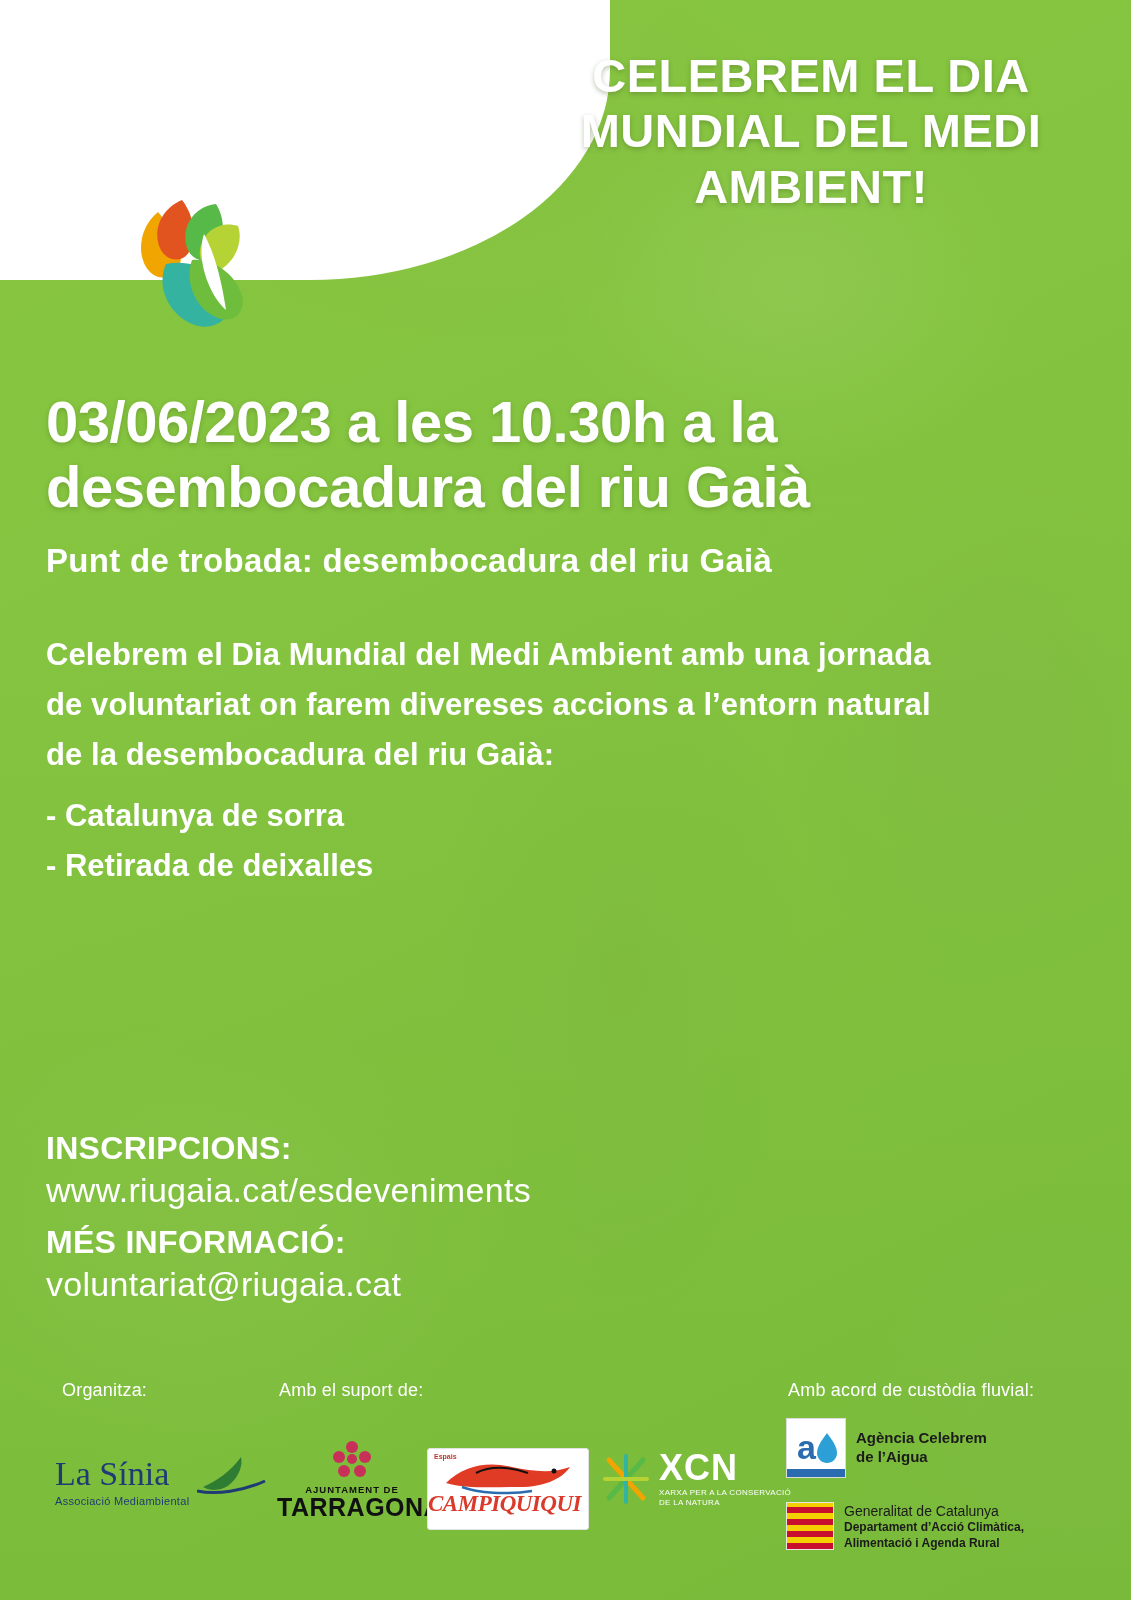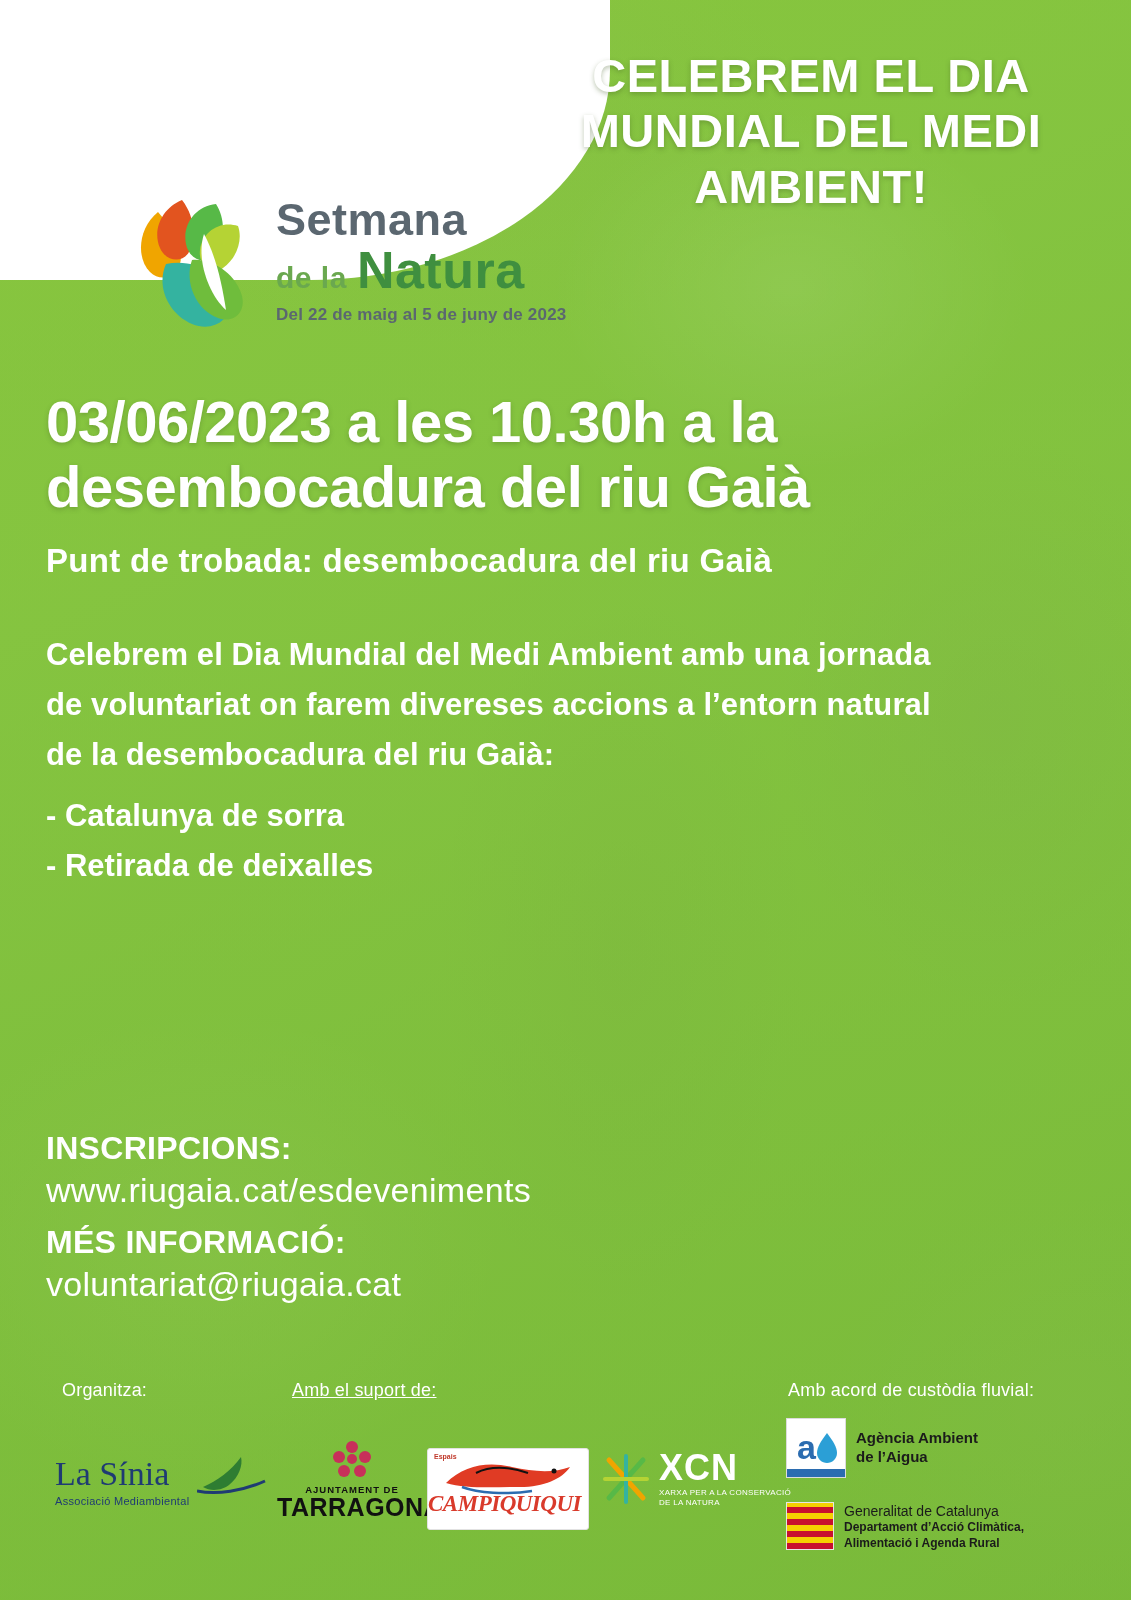--- a/index.html
+++ b/index.html
@@ -190,21 +190,21 @@
     height: 230px;
   }
   .foot-label {
     position: absolute;
     font-size: 18px;
     color: #ffffff;
     font-weight: normal;
     letter-spacing: 0.2px;
   }
   .lbl-organitza { left: 62px; top: 10px; }
-  .lbl-suport { left: 292px; top: 10px; text-decoration: underline; }
+  .lbl-suport { left: 279px; top: 10px; }
   .lbl-custodia { left: 788px; top: 10px; }
 
   
   .sinia {
     position: absolute;
     left: 55px;
     top: 85px;
     width: 190px;
   }
   .sinia-name {
@@ -389,28 +389,20 @@
       <svg viewBox="0 0 130 140" width="130" height="140" aria-hidden="true">
         <path d="M28 22 C8 38 6 68 20 82 C30 92 46 88 50 74 C54 58 44 40 28 22 Z" fill="#f0a500"></path>
         <path d="M52 10 C32 18 22 40 30 58 C36 72 54 74 60 60 C67 44 63 24 52 10 Z" fill="#e2541f"></path>
         <path d="M86 14 C66 16 52 34 56 54 C59 70 76 76 85 64 C96 49 95 28 86 14 Z" fill="#57b947"></path>
         <path d="M108 36 C90 30 72 42 70 60 C68 76 82 86 93 78 C107 68 113 50 108 36 Z" fill="#b5d334"></path>
         <path d="M36 74 C26 96 38 124 62 134 C84 143 104 128 100 108 C95 84 64 68 36 74 Z" fill="#34b3a0"></path>
         <path d="M62 70 C54 92 66 120 88 128 C104 134 116 122 112 106 C107 86 84 68 62 70 Z" fill="#6fbd3c"></path>
         <path d="M74 44 C66 68 78 104 96 120 C92 94 86 66 74 44 Z" fill="#ffffff"></path>
       </svg>
     </div>
-    <div class="logo-text">
-      <div class="logo-setmana">Setmana</div>
-      <div class="logo-dela-row">
-        <span class="logo-dela">de la</span>
-        <span class="logo-natura">Natura</span>
-      </div>
-      <div class="logo-dates">Del 22 de maig al 5 de juny de 2023</div>
-    </div>
   </div>
 
   <div class="headline">CELEBREM EL DIA MUNDIAL DEL MEDI AMBIENT!</div>
 
   <div class="content">
     <div class="event-title">03/06/2023 a les 10.30h a la desembocadura del riu Gaià</div>
     <div class="meeting-point">Punt de trobada: desembocadura del riu Gaià</div>
     <div class="description">Celebrem el Dia Mundial del Medi Ambient amb una jornada de voluntariat on farem divereses accions a l’entorn natural de la desembocadura del riu Gaià:</div>
     <div class="bullet-list">
       <div class="bullet-item">- Catalunya de sorra</div>
@@ -489,21 +481,21 @@
     <div class="aca">
       <div class="aca-mark">
         <svg viewBox="0 0 58 58" width="58" height="58" aria-hidden="true">
           <rect x="0" y="0" width="58" height="58" fill="#ffffff"></rect>
           <text x="10" y="40" font-family="Liberation Sans, sans-serif" font-size="34" fill="#2b6cb0" font-weight="bold">a</text>
           <path d="M40 14 C46 22 50 28 50 34 C50 40 45 44 40 44 C35 44 30 40 30 34 C30 28 34 22 40 14 Z" fill="#2b9fd6"></path>
           <rect x="0" y="50" width="58" height="8" fill="#2b6cb0"></rect>
         </svg>
       </div>
       <div class="aca-text">
-        <div>Agència Ambient</div>
+        <div>Agència Celebrem</div>
         <div>de l’Aigua</div>
       </div>
     </div>
 
     <div class="gen">
       <div class="gen-mark">
         <svg viewBox="0 0 46 46" width="46" height="46" aria-hidden="true">
           <rect x="0" y="0" width="46" height="46" fill="#f5d000"></rect>
           <rect x="0" y="4" width="46" height="6" fill="#c8102e"></rect>
           <rect x="0" y="16" width="46" height="6" fill="#c8102e"></rect>

